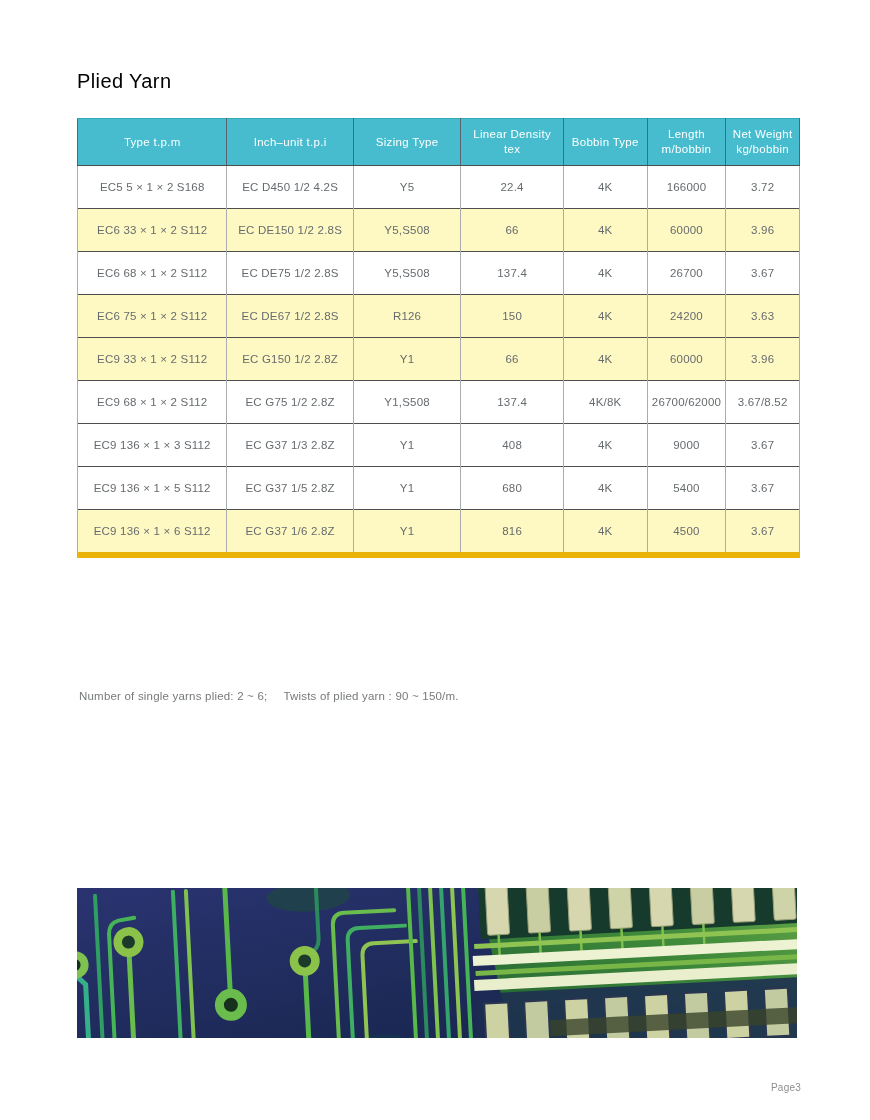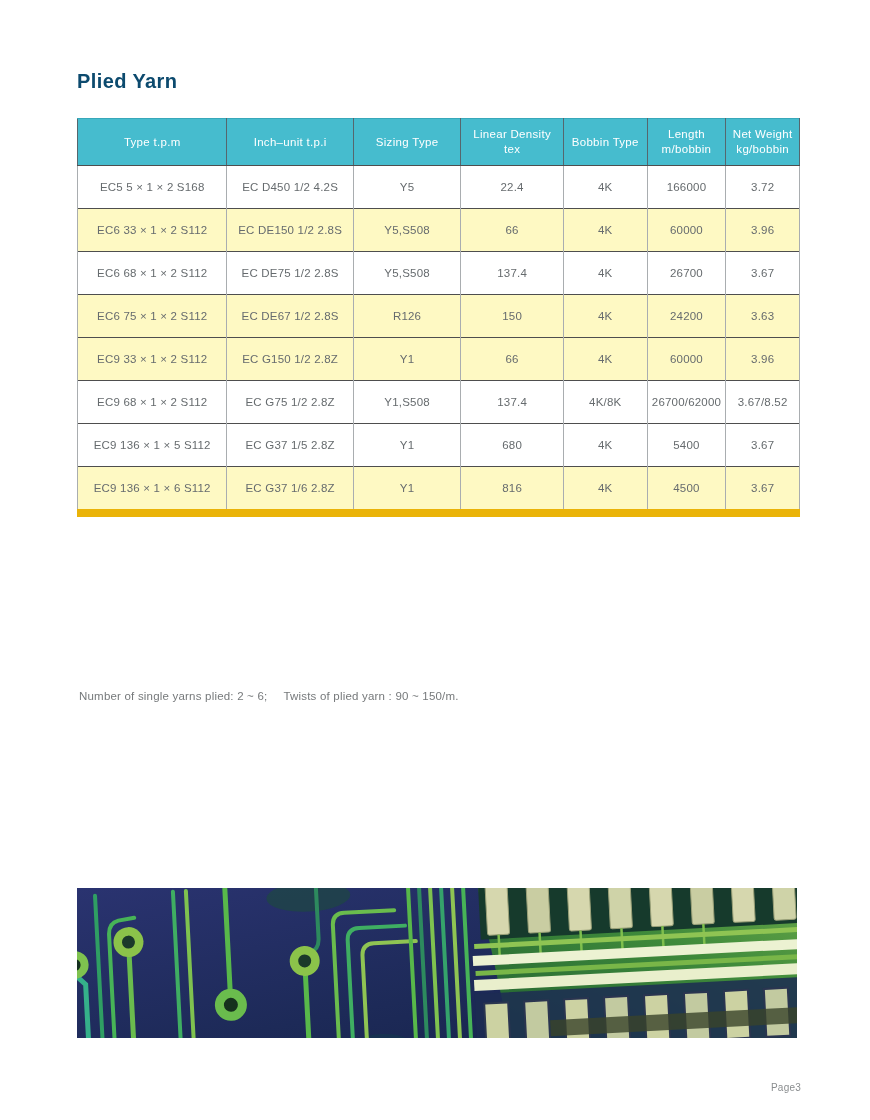--- a/index.html
+++ b/index.html
@@ -2,26 +2,26 @@
 <html><head>
 <meta charset="utf-8">
 <style>
   html,body{margin:0;padding:0;background:#fff;}
   .page{
     position:relative;width:870px;height:1120px;background:#fff;overflow:hidden;
     font-family:"Liberation Sans","DejaVu Sans",sans-serif;
   }
   .title{
     position:absolute;left:77px;top:70px;
-    font-size:20px;font-weight:bold;color:#0c4a6e;letter-spacing:.4px;
+    font-size:20px;font-weight:normal;color:#000000;letter-spacing:.4px;
   }
   table.spec{
     position:absolute;left:77px;top:118px;width:723px;
     border-collapse:collapse;table-layout:fixed;
-    border-bottom:8px solid #eab308;
+    border-bottom:6px solid #eab308;
   }
   table.spec th{
     background:#46BCCE;color:#ffffff;font-weight:normal;
     font-size:11.5px;line-height:15px;letter-spacing:.3px;
     height:46px;text-align:center;vertical-align:middle;
     border-left:1px solid #56666d;border-right:1px solid #56666d;
     border-bottom:1px solid #4e4e4e;border-top:1px solid #38a8ba;
     padding:0 2px;
   }
   table.spec td{
@@ -120,20 +120,29 @@
           <td>3.96</td>
         </tr>
         <tr>
           <td>EC9 68 × 1 × 2 S112</td>
           <td>EC G75 1/2 2.8Z</td>
           <td>Y1,S508</td>
           <td>137.4</td>
           <td>4K/8K</td>
           <td>26700/62000</td>
           <td>3.67/8.52</td>
+        </tr>
+        <tr>
+          <td>EC9 136 × 1 × 3 S112</td>
+          <td>EC G37 1/3 2.8Z</td>
+          <td>Y1</td>
+          <td>408</td>
+          <td>4K</td>
+          <td>9000</td>
+          <td>3.67</td>
         </tr>
         <tr>
           <td>EC9 136 × 1 × 5 S112</td>
           <td>EC G37 1/5 2.8Z</td>
           <td>Y1</td>
           <td>680</td>
           <td>4K</td>
           <td>5400</td>
           <td>3.67</td>
         </tr>

